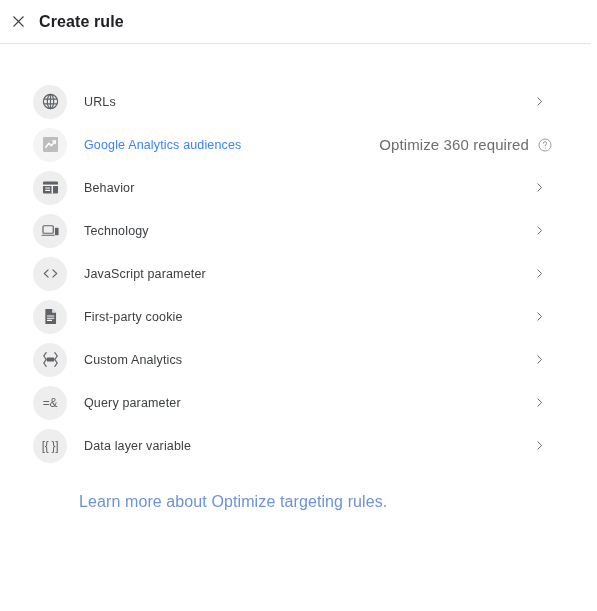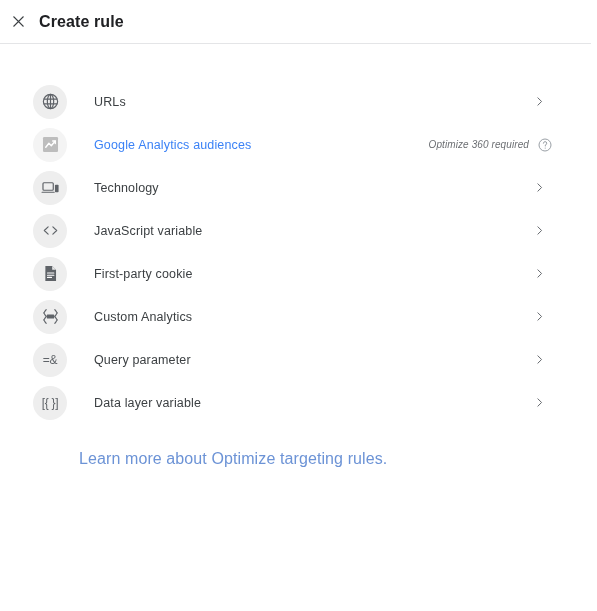--- a/index.html
+++ b/index.html
@@ -76,33 +76,32 @@
     font-family: "Liberation Sans", sans-serif;
     font-size: 12px;
     font-weight: 400;
     letter-spacing: -0.3px;
     color: #5f6368;
     line-height: 1;
   }
 
   .row-label {
     position: absolute;
-    left: 94px;
+    left: 84px;
     font-size: 12.5px;
     color: #3c4043;
     letter-spacing: 0.15px;
     white-space: nowrap;
   }
   .row.disabled .row-label { color: #3b82f6; }
 
   .row-meta {
     position: absolute;
     right: 62px;
-    font-size: 10px;
-    font-style: italic;
+    font-size: 15px;
     color: #6b6e72;
     letter-spacing: 0.1px;
     white-space: nowrap;
   }
   .help-icon {
     position: absolute;
     right: 38px;
     top: 50%;
     transform: translateY(-50%);
     width: 16px; height: 16px;
@@ -178,40 +177,56 @@
           <svg width="16" height="16" viewBox="0 0 24 24" fill="none" stroke="currentColor" stroke-width="1.5">
             <circle cx="12" cy="12" r="9"></circle>
             <path d="M9.6 9.3 a2.5 2.5 0 1 1 2.9 2.6 v1.6" stroke-linecap="round"></path>
             <circle cx="12.3" cy="16.6" r="0.85" fill="currentColor" stroke="none"></circle>
           </svg>
         </div>
       </div>
       <div class="row">
         <div class="icon-circle">
           <svg width="19" height="19" viewBox="0 0 24 24">
+            <rect x="2.5" y="4.5" width="19" height="15" rx="1.6" fill="currentColor"></rect>
+            <path d="M2.5 9.2 h19" stroke="#ffffff" stroke-width="1.7"></path>
+            <path d="M14.2 9.2 v10.3" stroke="#ffffff" stroke-width="1.7"></path>
+            <path d="M5.4 12.6 h6 M5.4 15.6 h6" stroke="#ffffff" stroke-width="1.5"></path>
+          </svg>
+        </div>
+        <div class="row-label">Behavior</div>
+        <div class="chevron">
+          <svg width="11" height="17" viewBox="0 0 24 24" fill="none" stroke="currentColor" stroke-width="2.1" stroke-linecap="round" stroke-linejoin="round">
+            <path d="M8.5 4 L16.5 12 L8.5 20"></path>
+          </svg>
+        </div>
+      </div>
+      <div class="row">
+        <div class="icon-circle">
+          <svg width="19" height="19" viewBox="0 0 24 24">
             <rect x="2.5" y="6" width="13" height="9.5" rx="1.2" stroke="currentColor" fill="none" stroke-width="1.5"></rect>
             <path d="M1.4 18 h15.2" stroke="currentColor" fill="none" stroke-width="1.5" stroke-linecap="round"></path>
             <rect x="17.6" y="8.5" width="4.6" height="9.5" rx="1" fill="currentColor"></rect>
           </svg>
         </div>
         <div class="row-label">Technology</div>
         <div class="chevron">
           <svg width="11" height="17" viewBox="0 0 24 24" fill="none" stroke="currentColor" stroke-width="2.1" stroke-linecap="round" stroke-linejoin="round">
             <path d="M8.5 4 L16.5 12 L8.5 20"></path>
           </svg>
         </div>
       </div>
       <div class="row">
         <div class="icon-circle">
           <svg width="19" height="19" viewBox="0 0 24 24">
             <path d="M9 7.5 L4.2 12 L9 16.5" stroke="currentColor" fill="none" stroke-width="1.5" stroke-linecap="round" stroke-linejoin="round"></path>
             <path d="M15 7.5 L19.8 12 L15 16.5" stroke="currentColor" fill="none" stroke-width="1.5" stroke-linecap="round" stroke-linejoin="round"></path>
           </svg>
         </div>
-        <div class="row-label">JavaScript variable</div>
+        <div class="row-label">JavaScript parameter</div>
         <div class="chevron">
           <svg width="11" height="17" viewBox="0 0 24 24" fill="none" stroke="currentColor" stroke-width="2.1" stroke-linecap="round" stroke-linejoin="round">
             <path d="M8.5 4 L16.5 12 L8.5 20"></path>
           </svg>
         </div>
       </div>
       <div class="row">
         <div class="icon-circle">
           <svg width="19" height="19" viewBox="0 0 24 24">
             <path d="M5.5 2.5 h8.6 L19 7.4 V21.5 H5.5 Z" fill="currentColor"></path>

